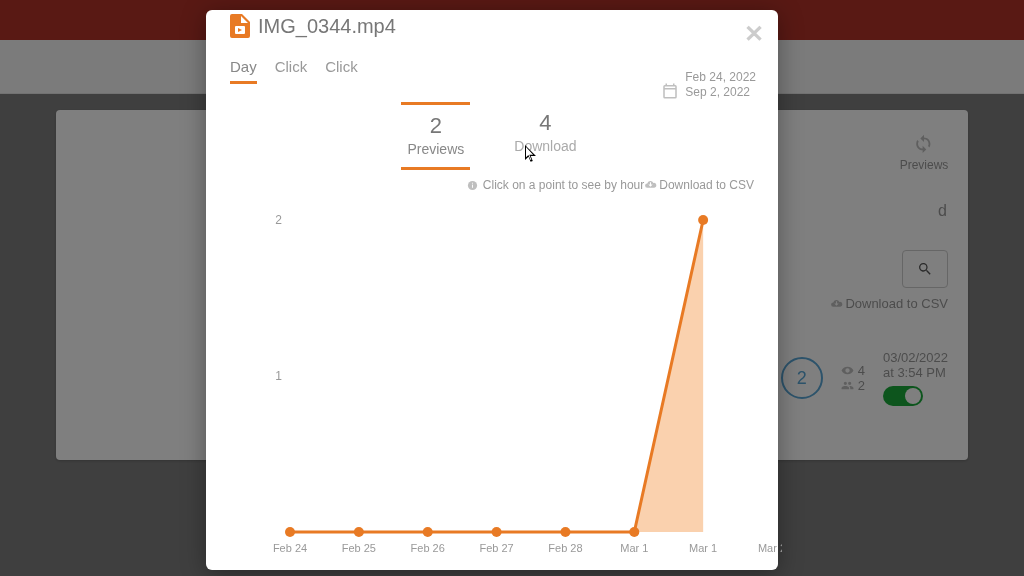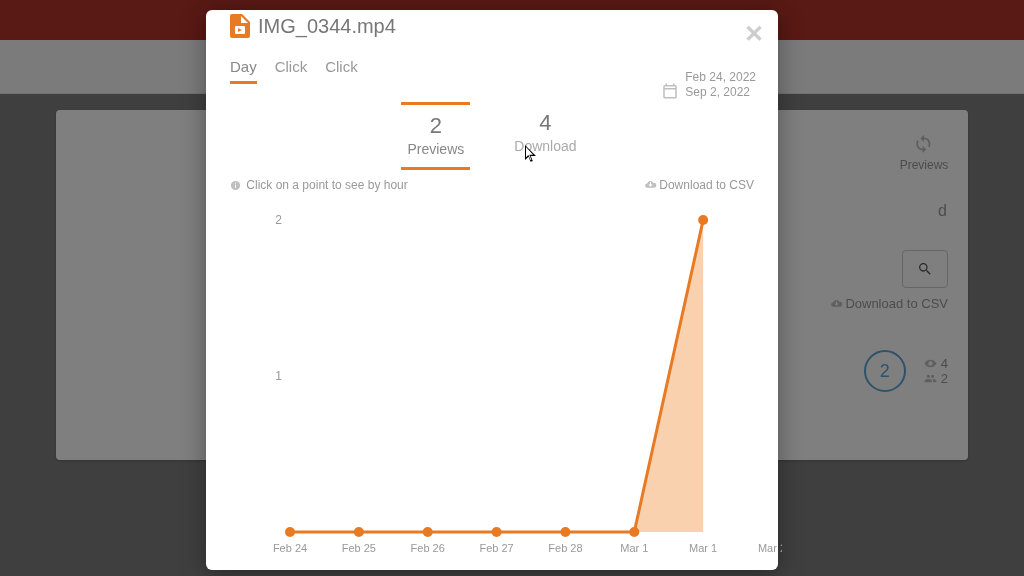--- a/index.html
+++ b/index.html
@@ -30,21 +30,21 @@
   .period-tabs{display:flex;gap:18px;margin-top:20px;color:#999;font-size:15px}
   .period-tabs .tab{padding-bottom:6px;cursor:pointer}
   .period-tabs .active{color:#888;border-bottom:3px solid #e87a24}
   .daterange{position:absolute;right:22px;top:60px;display:flex;gap:6px;color:#999;font-size:12px;align-items:flex-end}
   .daterange .dates div{line-height:15px}
   .metric-tabs{display:flex;justify-content:center;gap:38px;margin-top:18px;color:#aaa}
   .metric{padding:8px 6px 10px;text-align:center;cursor:pointer}
   .metric.active{border-top:3px solid #e87a24;border-bottom:3px solid #e87a24;color:#888}
   .metric .num{font-size:22px;color:#777}
   .metric .lbl{font-size:14px;margin-top:2px}
-  .hint-row{display:flex;justify-content:space-between;align-items:center;margin-top:8px;color:#999;font-size:12px}
+  .hint-row{display:flex;justify-content:flex-end;align-items:center;margin-top:8px;color:#999;font-size:12px}
   .hint-row .dlcsv{cursor:pointer}
   .hint-row svg{vertical-align:-2px;margin-right:2px}
   .chart-wrap{position:relative;margin:10px 20px 0 20px;height:360px}
   .chart-wrap svg{display:block}
   .cursor{position:absolute;left:524px;top:144px;pointer-events:none}
 </style>
 </head>
 <body>
 
 <div class="banner"></div>
@@ -78,20 +78,25 @@
             <path fill="#bfbfbf" d="M12 5C7 5 2.7 8.1 1 12c1.7 3.9 6 7 11 7s9.3-3.1 11-7c-1.7-3.9-6-7-11-7zm0 11a4 4 0 110-8 4 4 0 010 8z"></path>
           </svg>
           <span>4</span>
         </div>
       <div>
           <svg width="13" height="13" viewBox="0 0 24 24">
             <path fill="#bfbfbf" d="M16 11a3 3 0 100-6 3 3 0 000 6zM8 11a3 3 0 100-6 3 3 0 000 6zm0 2c-2.3 0-7 1.2-7 3.5V19h14v-2.5C15 14.2 10.3 13 8 13zm8 0c-.3 0-.6 0-1 .1 1.2.9 2 2 2 3.4V19h6v-2.5c0-2.3-4.7-3.5-7-3.5z"></path>
           </svg>
           <span>2</span>
         </div>
+    </div>
+    <div class="ts">
+      <div>03/02/2022</div>
+      <div>at 3:54 PM</div>
+      <div class="toggle"></div>
     </div>
   </div>
 </div>
 
 <div class="overlay"></div>
 
 <div class="modal">
   <div class="close">✕</div>
   <div class="modal-inner">
     <div class="fname">

